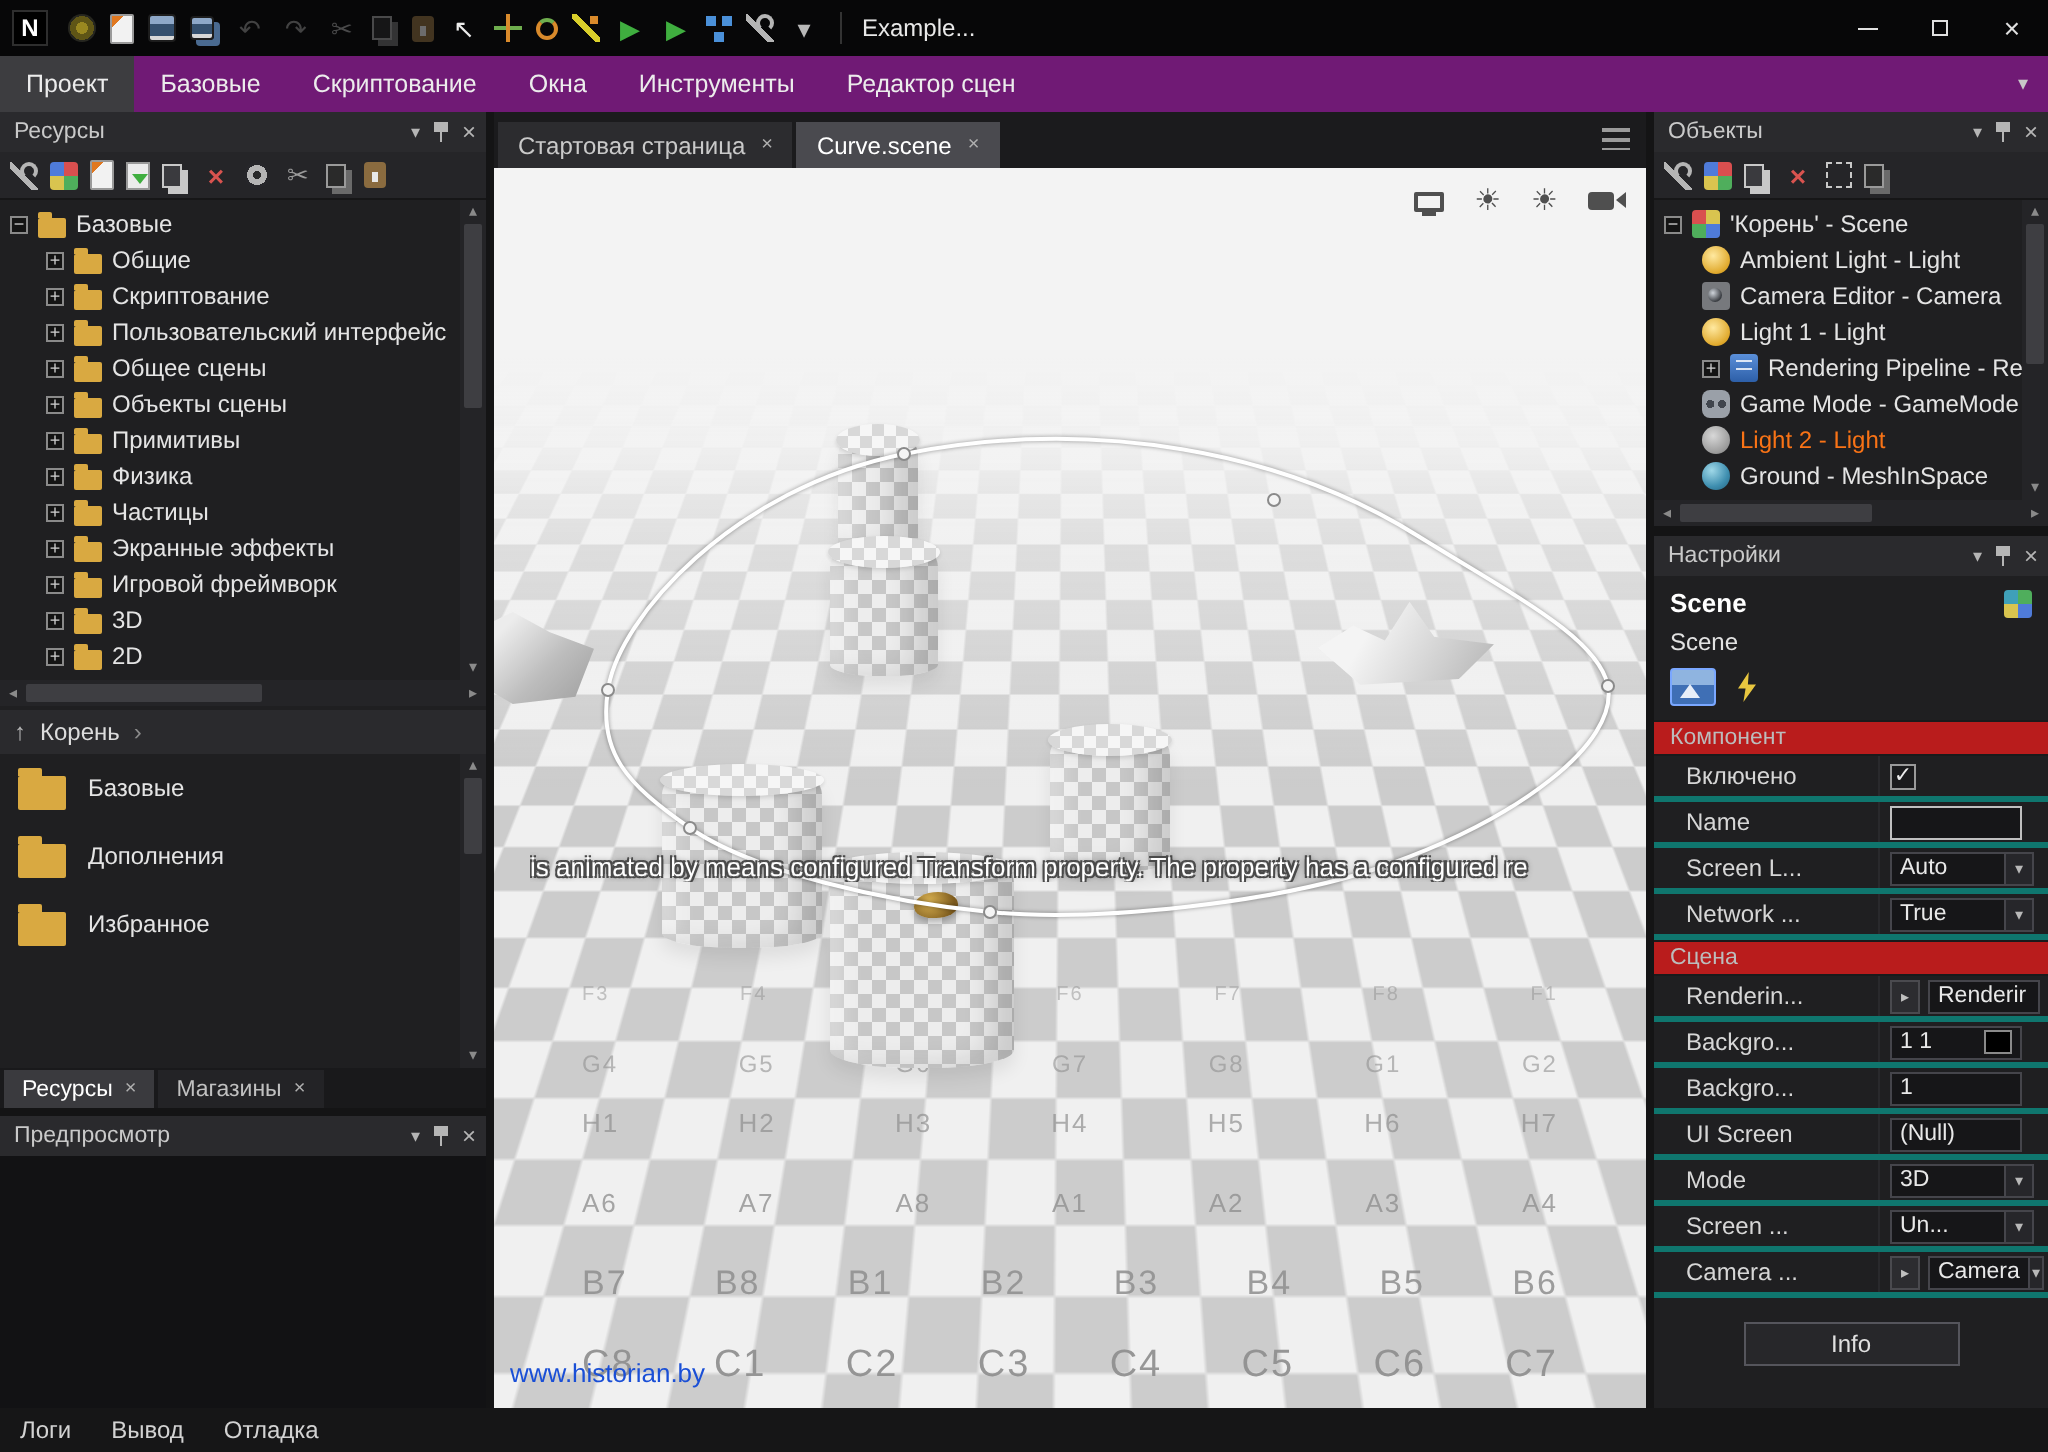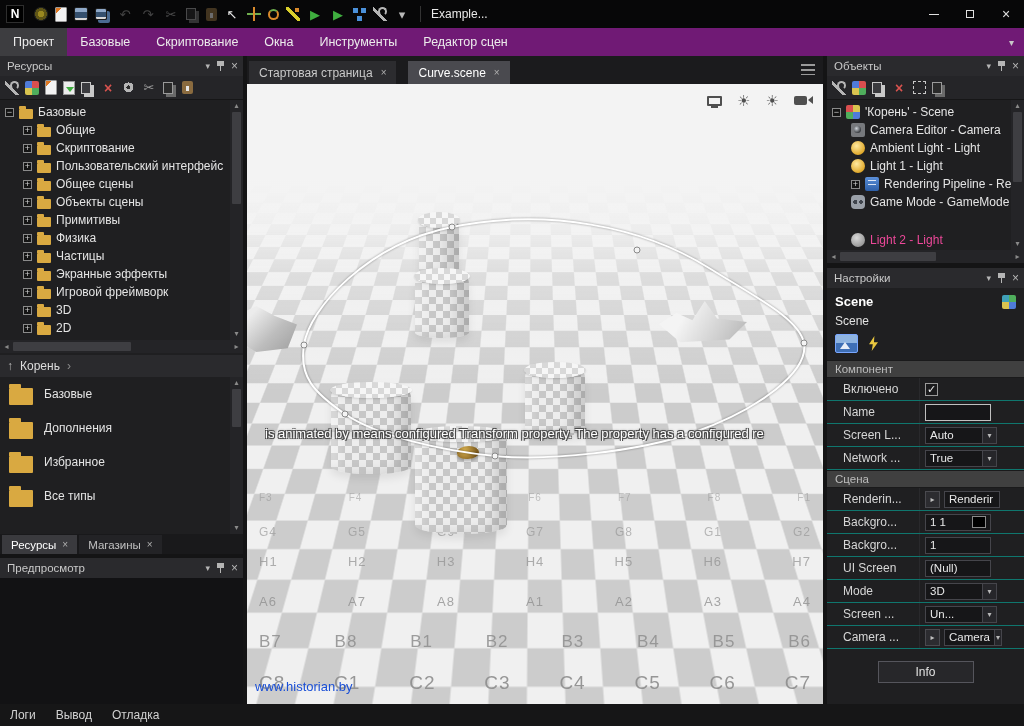--- a/index.html
+++ b/index.html
@@ -92,28 +92,28 @@
   .res-tabs { flex:0 0 20px; background:#19191b; display:flex; align-items:flex-end; gap:2px; padding-left:2px; }
   .res-tab { height:19px; display:flex; align-items:center; gap:6px; padding:0 9px; background:#232326; color:#c0c0c0; font-size:11.5px; }
   .res-tab.active { background:#3a3a3e; color:#fff; }
   .tab-x { font-size:10px; color:#b0b0b0; }
 
   
   .panel-preview { margin-top:4px; flex:1; }
   .preview-area { flex:1; background:#121214; }
 
   
-  .vp-tabbar { flex:0 0 28px; background:#1b1b1d; display:flex; align-items:flex-end; gap:12px; padding-left:2px; position:relative; }
+  .vp-tabbar { flex:0 0 28px; background:#1b1b1d; display:flex; align-items:flex-end; gap:2px; padding-left:2px; position:relative; }
   .vp-tab { height:23px; display:flex; align-items:center; gap:8px; padding:0 10px; background:#2c2c2f; color:#c9c9c9; white-space:nowrap; }
   .vp-tab.active { background:#4a4a4f; color:#fff; }
   .vp-options { position:absolute; right:8px; top:8px; width:14px; height:11px; background:repeating-linear-gradient(#9a9a9a 0 2px, transparent 2px 5px); }
   .viewport { flex:1; position:relative; overflow:hidden; background:linear-gradient(#fafafa,#ededed 25%,#e8e8e8); min-height:0; }
   .ground { position:absolute; left:-60%; width:220%; top:90px; height:900px; transform-origin:50% 0; transform:perspective(800px) rotateX(60deg); background:repeating-conic-gradient(#cccccc 0% 25%, #f0f0f0 0% 50%); background-size:36px 36px; }
   .fog { position:absolute; left:0; right:0; top:0; height:310px; pointer-events:none; background:linear-gradient(180deg,#f3f3f3 0,#f3f3f3 95px,rgba(243,243,243,.92) 135px,rgba(243,243,243,.45) 190px,rgba(243,243,243,0) 310px); }
-  .grid-row { position:absolute; left:0; right:0; display:flex; justify-content:space-between; padding:0 12px; color:#8f8f8f; letter-spacing:1px; pointer-events:none; }
+  .grid-row { position:absolute; left:0; right:0; display:flex; justify-content:space-between; padding:0 44px; color:#8f8f8f; letter-spacing:1px; pointer-events:none; }
   .cyl { position:absolute; background:repeating-conic-gradient(#c7c7c7 0% 25%, #ededed 0% 50%); background-size:14px 14px; border-radius:5px 5px 45% 45% / 8px 8px 9% 9%; box-shadow: inset -12px 0 14px rgba(0,0,0,.14), inset 8px 0 10px rgba(255,255,255,.3), 0 5px 9px rgba(0,0,0,.08); }
   .cyl::before { content:""; position:absolute; left:-1px; right:-1px; top:-8px; height:16px; border-radius:50%; background:repeating-conic-gradient(#d8d8d8 0% 25%, #f6f6f6 0% 50%); background-size:12px 12px; box-shadow:0 1px 2px rgba(0,0,0,.12); }
   .c1 { left:172px; top:136px; width:40px; height:56px; }
   .c2 { left:168px; top:192px; width:54px; height:62px; }
   .c3 { left:278px; top:286px; width:60px; height:66px; }
   .c4 { left:84px;  top:306px; width:80px; height:84px; }
   .c5 { left:168px; top:350px; width:92px; height:100px; }
   .rock { position:absolute; left:-8px; top:222px; width:58px; height:46px; background:linear-gradient(135deg,#ececec 20%,#bdbdbd 60%,#9e9e9e); clip-path:polygon(0 18%,30% 0,62% 22%,100% 40%,84% 92%,30% 100%,0 78%); }
   .boat { position:absolute; left:412px; top:216px; width:88px; height:46px; background:linear-gradient(120deg,#f4f4f4 30%,#cfcfcf 70%,#b2b2b2); clip-path:polygon(0 52%,20% 28%,38% 44%,52% 2%,66% 40%,100% 48%,80% 86%,24% 92%); }
   .gold { position:absolute; left:210px; top:362px; width:22px; height:13px; border-radius:60% 50% 55% 45%; background:radial-gradient(circle at 35% 35%,#d8b050,#7c5a1d 75%); box-shadow:0 2px 3px rgba(0,0,0,.25); }
@@ -125,21 +125,21 @@
   .vpi-monitor::after { content:""; position:absolute; left:2px; right:2px; bottom:-4px; height:2px; background:#4f4f4f; }
   .vpi-sun { font-size:15px; line-height:1; }
   .vpi-camera { width:13px; height:9px; background:#4f4f4f; border-radius:2px; position:relative; }
   .vpi-camera::after { content:""; position:absolute; right:-6px; top:0; border-right:5px solid #4f4f4f; border-top:4px solid transparent; border-bottom:4px solid transparent; }
 
   
   .obj-toolbar { flex:0 0 24px; display:flex; align-items:center; gap:6px; padding:0 5px; background:#252528; border-bottom:1px solid #161617; }
   .obj-tree { position:relative; flex:0 0 150px; overflow:hidden; padding-top:3px; }
   .obj-row { height:18px; display:flex; align-items:center; gap:5px; padding-left:5px; white-space:nowrap; overflow:hidden; color:#e4e4e4; }
   .obj-row.depth1 { padding-left:24px; }
-  .obj-row.muted { color:#ec4899;margin-top:20px; }
+  .obj-row.muted { color:#f97316; }
   .o-icn { flex:0 0 14px; width:14px; height:14px; position:relative; }
   .o-scene { border-radius:2px; background:conic-gradient(#d9c44f 0 25%, #4f7bd9 0 50%, #4fae5c 0 75%, #d94f4f 0); }
   .o-camera { background:#77797d; border-radius:2px; }
   .o-camera::after { content:""; position:absolute; left:3px; top:3px; width:7px; height:7px; border-radius:50%; background:radial-gradient(circle at 35% 35%,#cfd4da,#3a3d42 70%); }
   .o-light { border-radius:50%; background:radial-gradient(circle at 40% 35%, #ffe9a0, #e0a92c 70%, #b07f16); }
   .o-light-off { border-radius:50%; background:radial-gradient(circle at 40% 35%, #d8d8d8, #9a9a9a 70%, #6f6f6f); }
   .o-pipeline { border-radius:2px; background:linear-gradient(#5a8fd9,#2d5fa8); }
   .o-pipeline::after { content:""; position:absolute; inset:3px; background:repeating-linear-gradient(#fff 0 1px, transparent 1px 4px); opacity:.8; }
   .o-gamemode { border-radius:4px; background:#9aa0a8; }
   .o-gamemode::after { content:""; position:absolute; inset:0; background:radial-gradient(circle at 30% 50%, #40454d 2px, transparent 2px), radial-gradient(circle at 72% 50%, #40454d 2px, transparent 2px); }
@@ -148,33 +148,33 @@
   
   .panel-settings { margin-top:5px; flex:1; }
   .set-title { display:flex; align-items:center; padding:6px 8px 2px; color:#fff; font-weight:bold; font-size:13px; }
   .set-gizmo { margin-left:auto; width:14px; height:14px; border-radius:2px; background:conic-gradient(#4fae5c 0 25%, #4f7bd9 0 50%, #d9c44f 0 75%, #3fa0b8 0); }
   .set-subtitle { padding:3px 8px 5px; color:#e2e2e2; }
   .set-iconrow { display:flex; align-items:center; gap:7px; padding:1px 8px 7px; }
   .btn-image { width:23px; height:19px; border:1px solid #7aa7ff; border-radius:2px; background:linear-gradient(180deg,#8fb4e0 45%,#3f6fb5 45%); position:relative; }
   .btn-image::after { content:""; position:absolute; left:4px; bottom:3px; border-bottom:7px solid #e8eef8; border-left:5px solid transparent; border-right:5px solid transparent; }
   .btn-lightning { width:17px; height:19px; display:flex; align-items:center; justify-content:center; }
   .bolt { width:9px; height:15px; background:#e8c63f; clip-path:polygon(60% 0,0 55%,42% 55%,30% 100%,100% 42%,55% 42%); }
-  .sec-header { height:18px; background:#404040; color:#bcbcbc; font-size:11.5px; display:flex; align-items:center; padding-left:8px; border-top:1px solid #1a1a1b; border-bottom:1px solid #1a1a1b; }
-  .prop-row { height:23px; display:grid; grid-template-columns:92px 1fr; align-items:center; border-bottom:1px solid #0f766e; }
+  .sec-header { height:18px; background:#b91c1c; color:#bcbcbc; font-size:11.5px; display:flex; align-items:center; padding-left:8px; border-top:1px solid #1a1a1b; border-bottom:1px solid #1a1a1b; }
+  .prop-row { height:23px; display:grid; grid-template-columns:92px 1fr; align-items:center; border-bottom:3px solid #0f766e;gap:20px; }
   .prop-label { padding-left:16px; color:#d6d6d6; white-space:nowrap; overflow:hidden; }
   .prop-value { display:flex; align-items:center; gap:4px; padding:0 6px 0 5px; height:100%; border-left:1px solid #29292c; }
   .checkbox { width:13px; height:13px; border:1px solid #9a9a9a; background:#1b1b1d; color:#ececec; font-size:11px; line-height:11px; text-align:center; }
   .input-box { height:17px; background:#161618; border:1px solid #45454b; min-width:66px; display:flex; align-items:center; padding:0 4px; color:#e8e8e8; font-size:11.5px; white-space:nowrap; overflow:hidden; }
   .input-box.bright { border-color:#c0c0c0; }
   .input-box.dd { padding-right:0; justify-content:space-between; min-width:72px; }
   .input-box.narrow { min-width:56px; max-width:58px; }
   .dd-caret { width:14px; height:15px; margin-left:4px; border-left:1px solid #45454b; background:#26262a; display:flex; align-items:center; justify-content:center; color:#b8b8b8; font-size:8px; }
   .ref-btn { flex:0 0 15px; width:15px; height:17px; background:#2c2c30; border:1px solid #4a4a4f; color:#c0c0c0; font-size:8px; display:flex; align-items:center; justify-content:center; }
   .swatch { width:14px; height:12px; border:1px solid #8a8a8a; margin-left:auto; }
-  .info-btn { margin:12px auto 0; width:96px; height:22px; background:#27272a; border:1px solid #55555c; color:#e0e0e0; display:flex; align-items:center; justify-content:center; }
+  .info-btn { margin:12px auto 0; width:108px; height:22px; background:#27272a; border:1px solid #55555c; color:#e0e0e0; display:flex; align-items:center; justify-content:center; }
 
   
   .statusbar { flex:0 0 22px; background:#161617; display:flex; align-items:center; gap:20px; padding-left:10px; color:#d2d2d2; }
 </style>
 </head>
 <body>
 
 <div id="window">
 
   <div class="titlebar">
@@ -344,24 +344,20 @@
                 <span>Базовые</span>
               </div>
               <div class="fl-row">
                 <span class="folder-lg"></span>
                 <span>Дополнения</span>
               </div>
               <div class="fl-row">
                 <span class="folder-lg"></span>
                 <span>Избранное</span>
               </div>
-              <div class="fl-row">
-                <span class="folder-lg"></span>
-                <span>Все типы</span>
-              </div>
             </div>
           <div class="vscroll">
             <span class="vs-arrow">▴</span>
             <span class="vs-thumb" style="height:38px;"></span>
             <span class="vs-spacer"></span>
             <span class="vs-arrow">▾</span>
           </div>
         </div>
         <div class="res-tabs" id="res-tabs">
             <div class="res-tab active">
@@ -513,26 +509,26 @@
             <span class="icn i-copy"></span>
           </div>
         <div class="obj-tree">
           <div class="tree-rows" id="obj-tree-rows">
               <div class="obj-row">
                 <span class="expander">−</span>
                 <span class="o-icn o-scene"></span>
                 <span>'Корень' - Scene</span>
               </div>
               <div class="obj-row depth1">
+                <span class="o-icn o-light"></span>
+                <span>Ambient Light - Light</span>
+              </div>
+              <div class="obj-row depth1">
                 <span class="o-icn o-camera"></span>
                 <span>Camera Editor - Camera</span>
-              </div>
-              <div class="obj-row depth1">
-                <span class="o-icn o-light"></span>
-                <span>Ambient Light - Light</span>
               </div>
               <div class="obj-row depth1">
                 <span class="o-icn o-light"></span>
                 <span>Light 1 - Light</span>
               </div>
               <div class="obj-row depth1">
                 <span class="expander">+</span>
                 <span class="o-icn o-pipeline"></span>
                 <span>Rendering Pipeline - Ren</span>
               </div>

